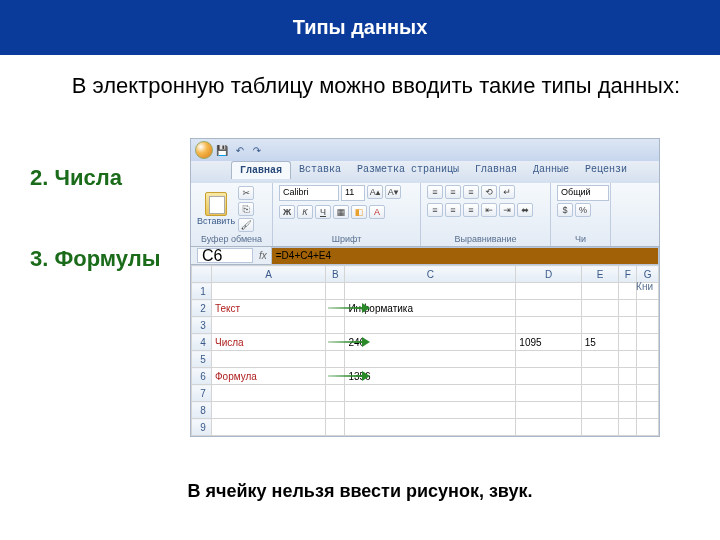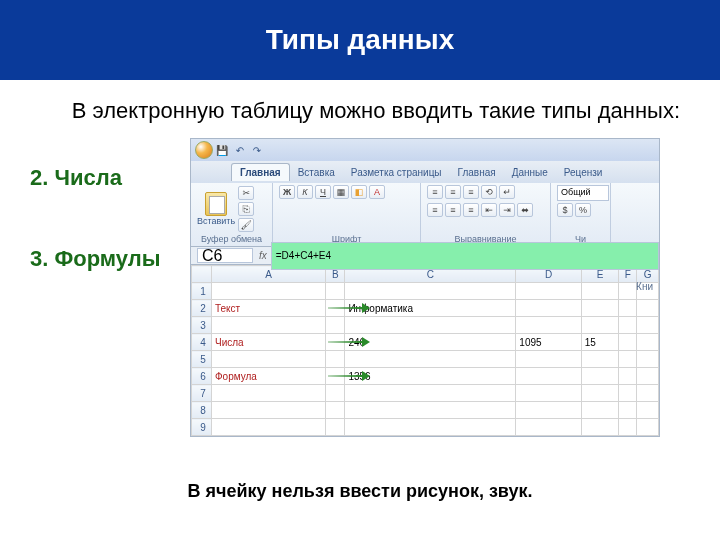--- a/index.html
+++ b/index.html
@@ -1,44 +1,44 @@
 <!DOCTYPE html>
 <html><head>
 <meta charset="utf-8">
 <style>
 *{margin:0;padding:0;box-sizing:border-box;}
 body{width:720px;height:540px;background:#fff;font-family:Arial,sans-serif;position:relative;overflow:hidden;}
-.title-bar{background:#0a3a9a;color:#fff;text-align:center;font-weight:bold;font-size:28px;padding:24px 0;}
+.title-bar{background:#0a3a9a;color:#fff;text-align:center;font-weight:bold;font-size:20px;padding:16px 0;}
 .subtitle{text-align:right;font-size:22px;color:#000;margin:18px 40px 10px;}
 .list-area{position:absolute;left:30px;top:165px;}
 .list-item{font-weight:bold;font-size:22px;color:#1a6b1a;margin-bottom:55px;}
 .footer{position:absolute;bottom:38px;width:100%;text-align:center;font-weight:bold;font-size:18px;color:#000;}
 .excel-shot{position:absolute;left:190px;top:138px;width:470px;border:1px solid #a9b7c9;background:#e8eef5;font-size:10px;}
 .qat{background:linear-gradient(#dce6f4,#c7d6ee);height:22px;display:flex;align-items:center;padding:0 4px;gap:3px;}
 .orb{width:18px;height:18px;border-radius:50%;background:radial-gradient(circle at 30% 30%,#fff,#f5b74b 40%,#d97b18);border:1px solid #9a6;}
 .qbtn{width:14px;height:14px;display:flex;align-items:center;justify-content:center;color:#3a5a8a;}
-.tabs{background:linear-gradient(#e8eef5,#d5e0ef);height:22px;display:flex;align-items:center;padding-left:40px;font-size:10px;}
+.tabs{background:linear-gradient(#e8eef5,#d5e0ef);height:22px;display:flex;align-items:flex-start;padding-left:40px;font-size:10px;font-family:Liberation Mono, monospace;}
 .tab{padding:3px 8px;color:#3a5a8a;cursor:pointer;}
 .tab.active{background:#f5f9fc;border:1px solid #a9b7c9;border-bottom:none;border-radius:3px 3px 0 0;color:#2a4a7a;font-weight:bold;}
 .ribbon{background:linear-gradient(#f5f9fc,#e3ebf5);height:64px;display:flex;border-bottom:1px solid #a9b7c9;}
 .group{border-right:1px solid #c0cde0;padding:2px 6px;display:flex;flex-direction:column;justify-content:space-between;}
 .group-label{text-align:center;font-size:9px;color:#5a7090;padding-top:1px;}
 .grp-body{flex:1;display:flex;align-items:center;gap:3px;}
 .paste-big{display:flex;flex-direction:column;align-items:center;font-size:9px;color:#3a5a8a;}
 .paste-ico{width:22px;height:24px;background:linear-gradient(#f9e8a8,#e8c45a);border:1px solid #c9a030;border-radius:2px;position:relative;}
 .paste-ico:before{content:"";position:absolute;top:3px;left:3px;width:14px;height:16px;background:#fff;border:1px solid #aaa;}
 .mini-btn{width:16px;height:14px;border:1px solid #b8c6db;border-radius:2px;background:linear-gradient(#fff,#e8eef5);display:flex;align-items:center;justify-content:center;font-size:9px;color:#444;}
 .font-row{display:flex;gap:2px;margin-bottom:2px;}
 .font-name{width:60px;height:16px;border:1px solid #b8c6db;background:#fff;font-size:9px;padding:1px 3px;}
 .font-size{width:24px;height:16px;border:1px solid #b8c6db;background:#fff;font-size:9px;padding:1px 3px;}
 .col-stack{display:flex;flex-direction:column;gap:2px;}
 .fmla-bar{background:#e8eef5;height:18px;display:flex;align-items:center;border-bottom:1px solid #a9b7c9;}
 .name-box{width:56px;height:15px;background:#fff;border:1px solid #b8c6db;margin:0 6px;font-size:16px;padding:0 4px;display:flex;align-items:center;}
 .fx{font-style:italic;color:#666;font-size:10px;margin-right:4px;}
-.fmla-input{flex:1;background:#86efac;border:1px solid #b8c6db;height:28px;font-size:10px;padding:0 4px;display:flex;align-items:center;}
+.fmla-input{flex:1;background:#a16207;border:1px solid #b8c6db;height:18px;font-size:10px;padding:0 4px;display:flex;align-items:center;}
 .grid{background:#fff;}
 .grid table{border-collapse:collapse;width:100%;}
 .grid th,.grid td{border:1px solid #d4d4d4;height:17px;font-size:10px;text-align:center;padding:0;}
 .grid th{background:linear-gradient(#f5f9fc,#e3ebf5);color:#3a5a8a;font-weight:normal;}
 .grid th.rh{width:20px;}
 .grid td.rh{background:linear-gradient(#f5f9fc,#e3ebf5);color:#3a5a8a;text-align:center;width:20px;}
 .grid td{text-align:left;padding-left:3px;}
 .red{color:#b02020;}
 .num{text-align:right;padding-right:4px;}
 .arrow-cell{position:relative;}
@@ -85,20 +85,26 @@
           <div class="mini-btn">✂</div>
           <div class="mini-btn">⎘</div>
           <div class="mini-btn">🖌</div>
         </div>
       </div>
       <div class="group-label">Буфер обмена</div>
     </div>
     <div class="group" style="width:148px">
       <div class="col-stack" style="width:100%">
         <div class="font-row">
+          <div class="font-name">Calibri</div>
+          <div class="font-size">11</div>
+          <div class="mini-btn">A▴</div>
+          <div class="mini-btn">A▾</div>
+        </div>
+        <div class="font-row">
           <div class="mini-btn" style="font-weight:bold">Ж</div>
           <div class="mini-btn" style="font-style:italic">К</div>
           <div class="mini-btn" style="text-decoration:underline">Ч</div>
           <div class="mini-btn">▦</div>
           <div class="mini-btn" style="color:#e8a030">◧</div>
           <div class="mini-btn" style="color:#c03030">A</div>
         </div>
       </div>
       <div class="group-label">Шрифт</div>
     </div>

